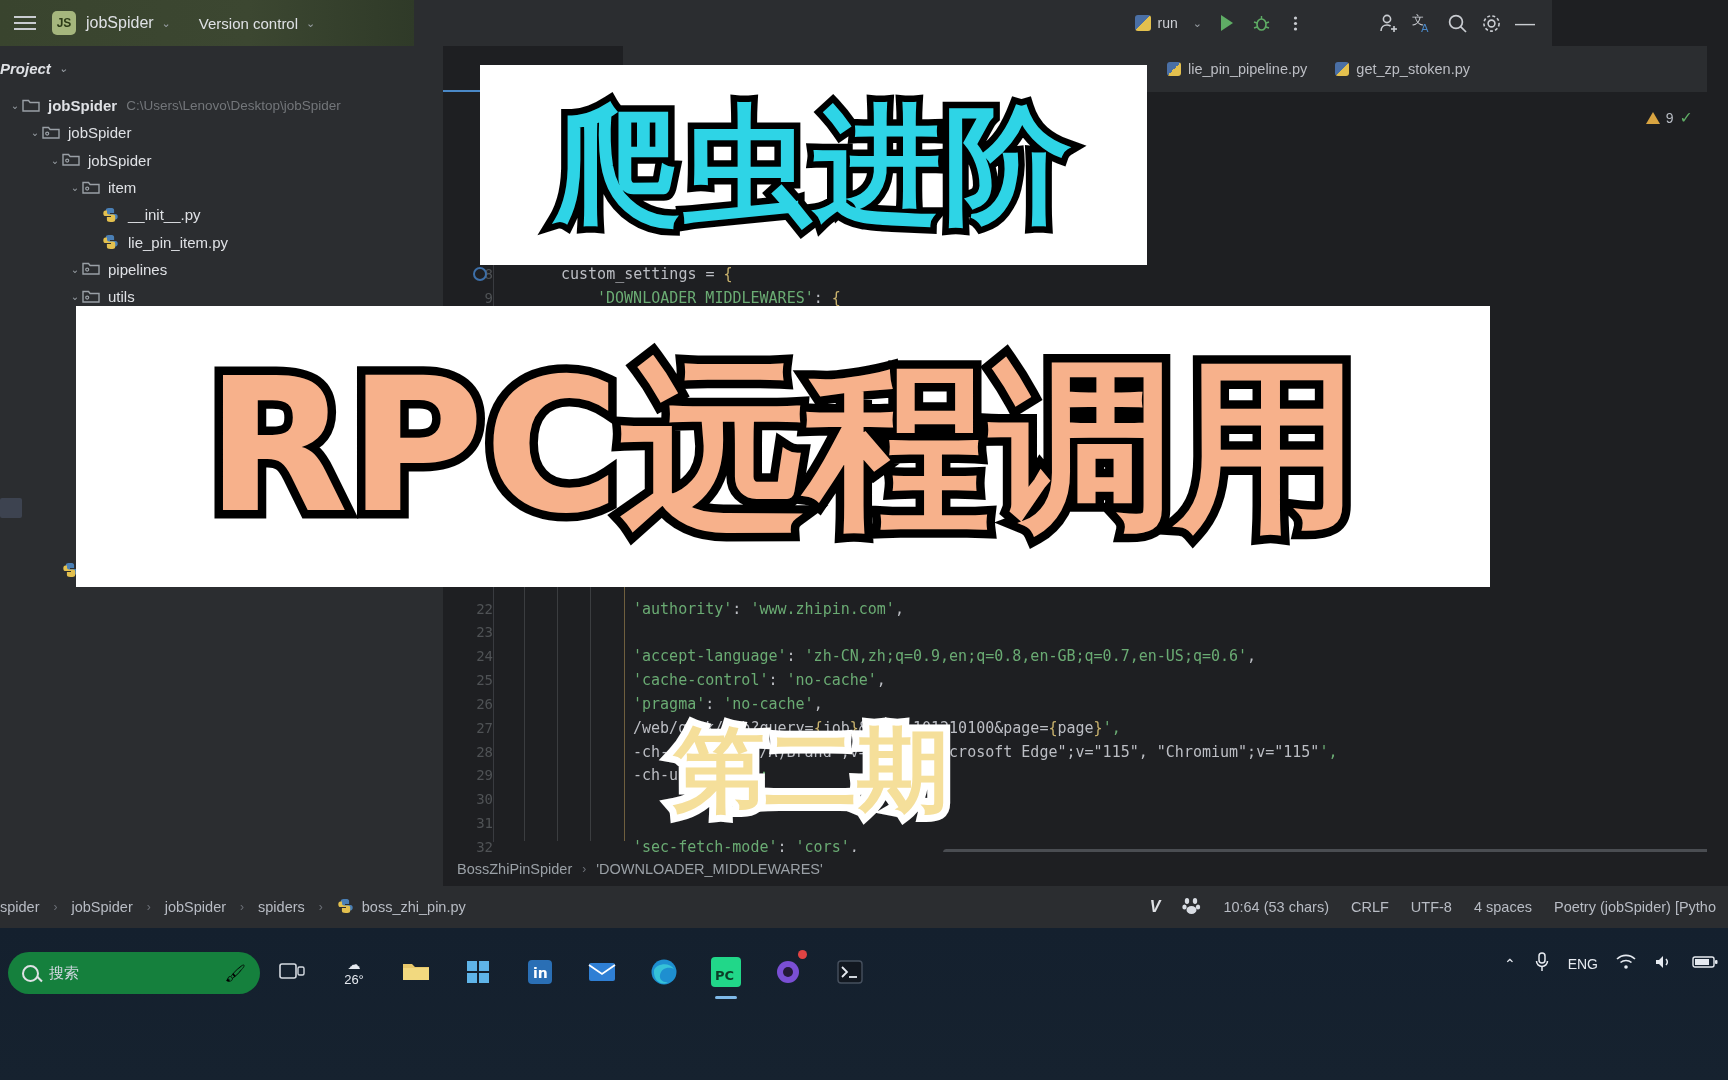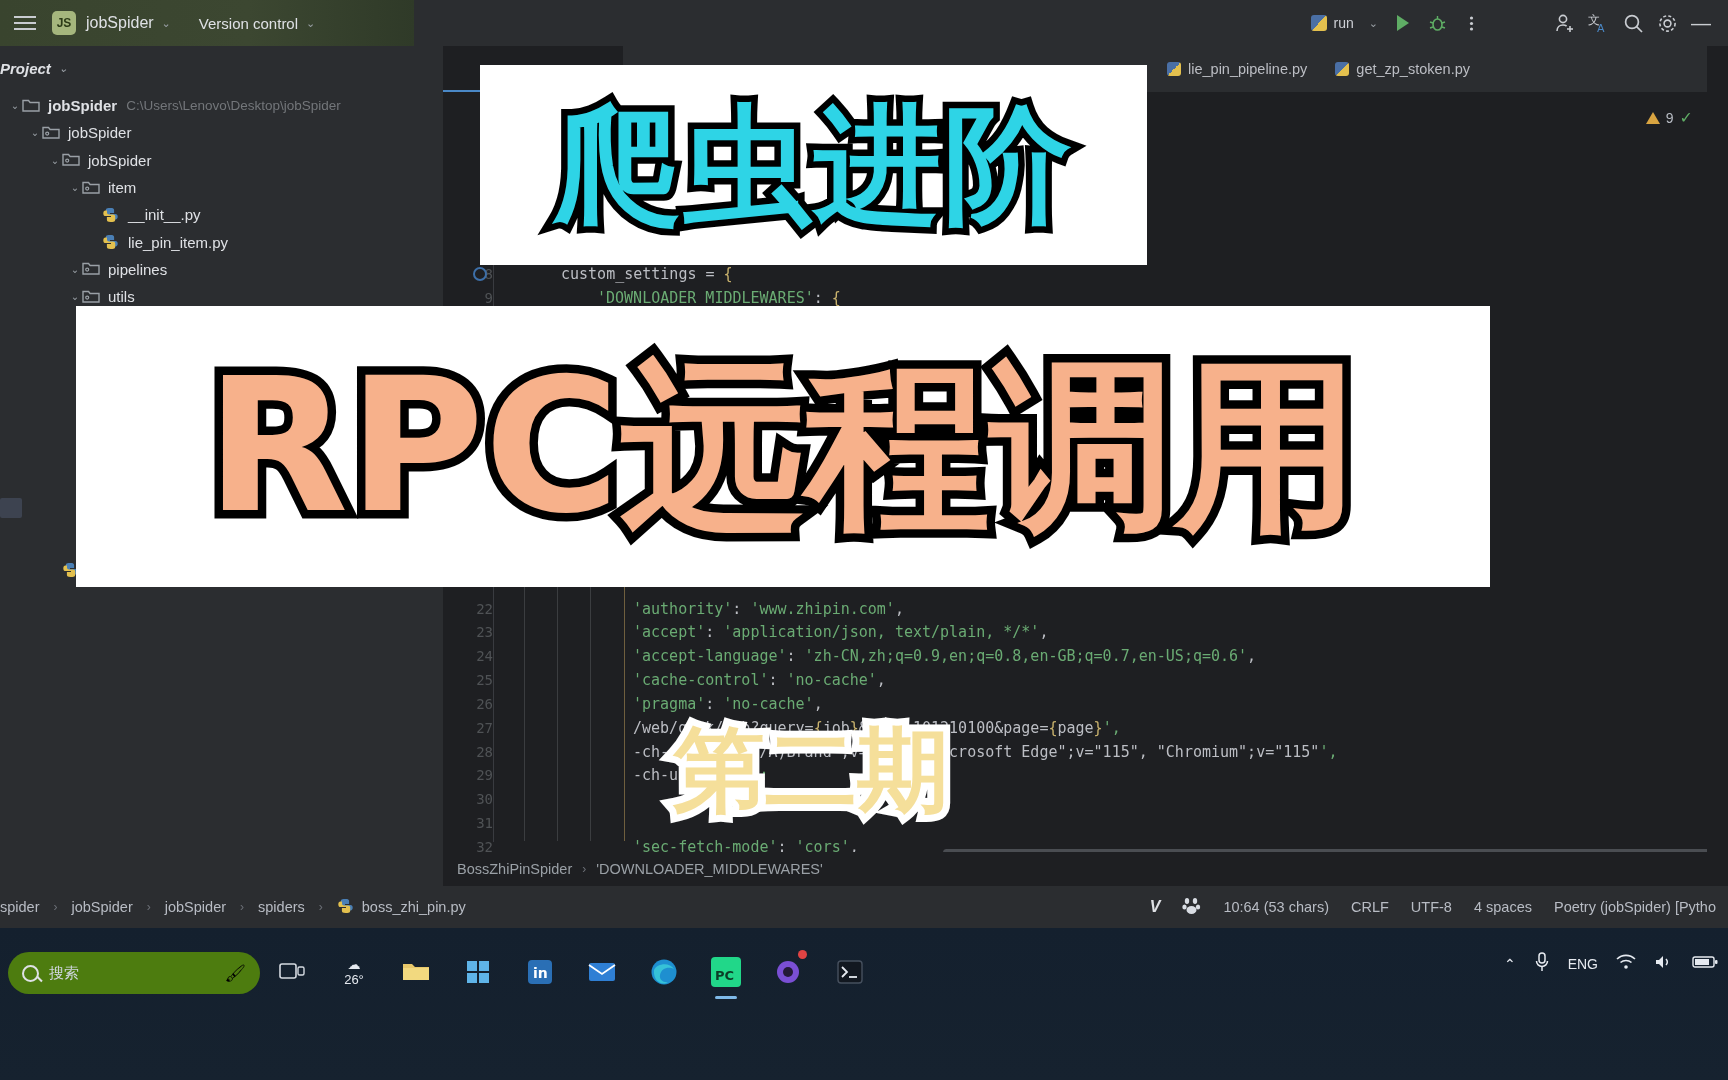--- a/index.html
+++ b/index.html
@@ -6,21 +6,21 @@
   html, body {
     width: 1728px; height: 1080px;
     background: #1e1f22;
     font-family: "Liberation Sans", sans-serif;
     overflow: hidden;
   }
   .app { position: relative; width: 1728px; height: 1080px; }
 
   
   .titlebar {
-    position: absolute; top: 0; left: 0; width: 1728px; height: 46px;
+    position: absolute; top: 0; left: 0; width: 1552px; height: 46px;
     background: #2b2d30;
     display: flex; align-items: flex-start;
   }
   .titlebar-greenwash {
     position: absolute; top: 0; left: 0; width: 414px; height: 46px;
     background: linear-gradient(90deg,#39442e 0%, #3c4731 60%, #2f3a28 100%);
   }
   .tb-inner { position: relative; display: flex; align-items: center; width: 100%; height: 100%; }
   .hamburger { width: 40px; margin-left: 8px; display: flex; flex-direction: column; gap: 4px; cursor: pointer; padding-left: 6px; }
   .hamburger span { display: block; width: 22px; height: 2px; background: #c9ccd1; }
@@ -103,21 +103,21 @@
   .sb-crumb { display: flex; align-items: center; gap: 8px; }
   .sb-right { margin-left: auto; display: flex; align-items: center; gap: 22px; padding-right: 12px; }
   .sb-item { color: #b8bcc4; font-size: 14.5px; white-space: nowrap; }
   .vbadge { color: #dfe1e5; font-weight: bold; font-style: italic; font-size: 16px; }
 
   
   .taskbar { position: absolute; top: 928px; left: 0; width: 1728px; height: 152px; background: #1b2838; }
   .tb-bg { position: absolute; inset: 0; background: linear-gradient(180deg,#14202e 0%, #16222f 100%); }
   .searchbox {
     position: absolute; left: 8px; top: 24px; width: 252px; height: 42px;
-    background: #4d7c0f; border-radius: 21px; display: flex; align-items: center; gap: 10px; padding: 0 14px;
+    background: #15803d; border-radius: 21px; display: flex; align-items: center; gap: 10px; padding: 0 14px;
   }
   .searchbox .mag { width: 17px; height: 17px; border: 2px solid #dfe1e5; border-radius: 50%; position: relative; }
   .searchbox .mag::after { content:''; position: absolute; width: 7px; height: 2px; background: #dfe1e5; transform: rotate(45deg); right: -6px; bottom: 0px; }
   .searchbox .ph { color: #cfd6de; font-size: 15px; }
   .tb-icons { position: absolute; left: 268px; top: 16px; display: flex; align-items: center; gap: 14px; }
   .tbi { width: 48px; height: 56px; display: flex; align-items: center; justify-content: center; position: relative; cursor: pointer; }
   .tb-tray { position: absolute; right: 10px; top: 24px; display: flex; align-items: center; gap: 18px; color: #e6eaf0; font-size: 14px; }
 
   
   .ov { position: absolute; z-index: 50; }
@@ -436,21 +436,21 @@
       <span class="warn-count">9</span>
       <span class="check">✓</span>
     </div>
 
     <div class="code-wrap">
       <div class="gutter-line"></div>
       <div class="code" id="code">
           <div class="cl" style="top: 170px;"><span class="ln">8</span><span class="ctext" style="padding-left: 58px;">custom_settings <span class="s-name">=</span> <span class="s-brace">{</span></span><span class="bp"></span></div>
           <div class="cl" style="top: 194px;"><span class="ln">9</span><span class="ctext" style="padding-left: 94px;"><span class="s-str">'DOWNLOADER_MIDDLEWARES'</span>: <span class="s-brace">{</span></span></div>
           <div class="cl" style="top: 505px;"><span class="ln">22</span><span class="ctext" style="padding-left: 130px;"><span class="s-str">'authority'</span>: <span class="s-str">'www.zhipin.com'</span>,</span></div>
-          <div class="cl" style="top: 528px;"><span class="ln">23</span><span class="ctext" style="padding-left: 130px;"><span class="s-str">'accept'</span>: <span class="s-str">'application/json, text/plain, */*'</span>,</span></div>
+          <div class="cl" style="top: 528px;"><span class="ln">23</span></div>
           <div class="cl" style="top: 552px;"><span class="ln">24</span><span class="ctext" style="padding-left: 130px;"><span class="s-str">'accept-language'</span>: <span class="s-str">'zh-CN,zh;q=0.9,en;q=0.8,en-GB;q=0.7,en-US;q=0.6'</span>,</span></div>
           <div class="cl" style="top: 576px;"><span class="ln">25</span><span class="ctext" style="padding-left: 130px;"><span class="s-str">'cache-control'</span>: <span class="s-str">'no-cache'</span>,</span></div>
           <div class="cl" style="top: 600px;"><span class="ln">26</span><span class="ctext" style="padding-left: 130px;"><span class="s-str">'pragma'</span>: <span class="s-str">'no-cache'</span>,</span></div>
           <div class="cl" style="top: 624px;"><span class="ln">27</span><span class="ctext" style="padding-left: 130px;">/web/geek/job?query<span class="s-name">=</span><span class="s-brace">{</span>job<span class="s-brace">}</span>&amp;city<span class="s-name">=</span>101210100&amp;page<span class="s-name">=</span><span class="s-brace">{</span>page<span class="s-brace">}</span><span class="s-str">',</span></span></div>
           <div class="cl" style="top: 648px;"><span class="ln">28</span><span class="ctext" style="padding-left: 130px;">-ch-ua<span class="s-str">': '</span>"Not/A)Brand";v<span class="s-name">=</span>"99", "Microsoft Edge";v<span class="s-name">=</span>"115", "Chromium";v<span class="s-name">=</span>"115"<span class="s-str">',</span></span></div>
           <div class="cl" style="top: 671px;"><span class="ln">29</span><span class="ctext" style="padding-left: 130px;">-ch-ua-mobile<span class="s-str">':</span></span></div>
           <div class="cl" style="top: 695px;"><span class="ln">30</span><span class="ctext" style="padding-left: 130px;"></span></div>
           <div class="cl" style="top: 719px;"><span class="ln">31</span><span class="ctext" style="padding-left: 130px;"></span></div>
           <div class="cl" style="top: 743px;"><span class="ln">32</span><span class="ctext" style="padding-left: 130px;"><span class="s-str">'sec-fetch-mode'</span>: <span class="s-str">'cors'</span>,</span></div>
         </div>

